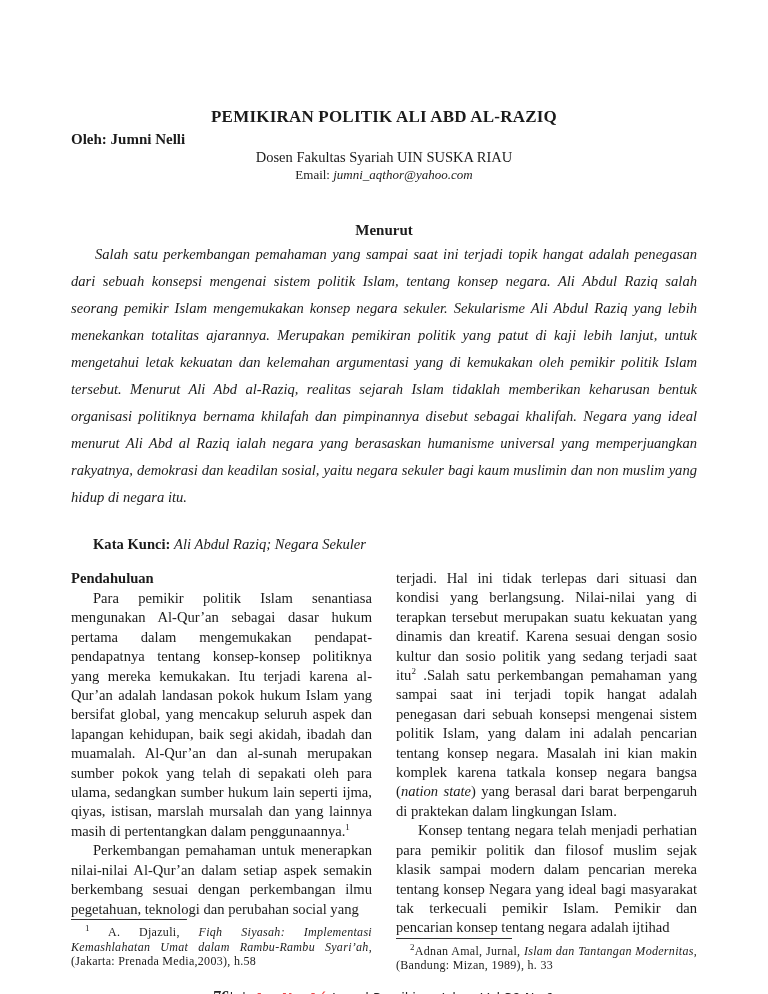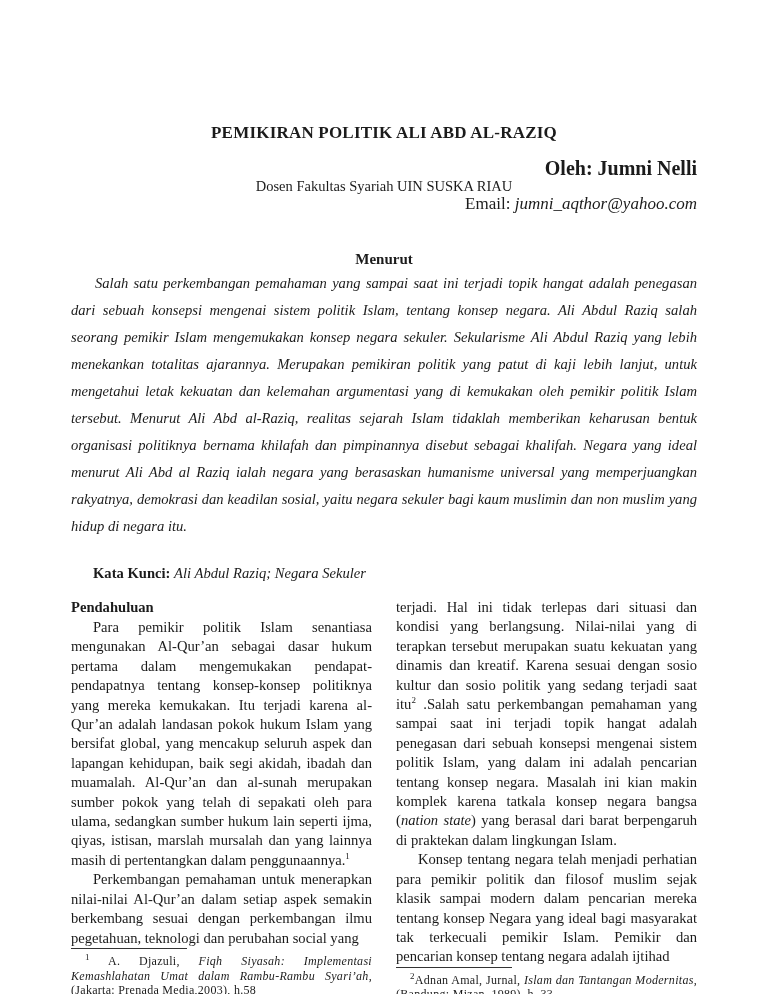--- a/index.html
+++ b/index.html
@@ -15,37 +15,37 @@
     box-sizing: border-box;
     padding: 106px 71px 0 71px;
   }
   
   .doc-title {
     text-align: center;
     font-size: 17px;
     font-weight: bold;
     letter-spacing: .2px;
     line-height: 21px;
-    margin: 16px;
+    margin: 0;
   }
   .byline {
-    text-align: right;
-    font-size: 20px;
+    text-align: left;
+    font-size: 15px;
     font-weight: bold;
     line-height: 18px;
     margin-top: 3px;
   }
   .affiliation {
     text-align: center;
     font-size: 14.5px;
     line-height: 18px;
   }
   .email-line {
-    text-align: right;
-    font-size: 17px;
+    text-align: center;
+    font-size: 13px;
     line-height: 18px;
   }
   .email-line .email-addr { font-style: italic; }
   
   .abstract-heading {
     text-align: center;
     font-size: 15px;
     font-weight: bold;
     margin-top: 37px;
     line-height: 18px;

